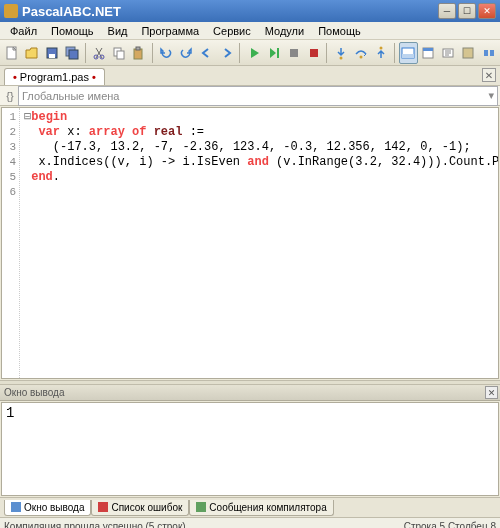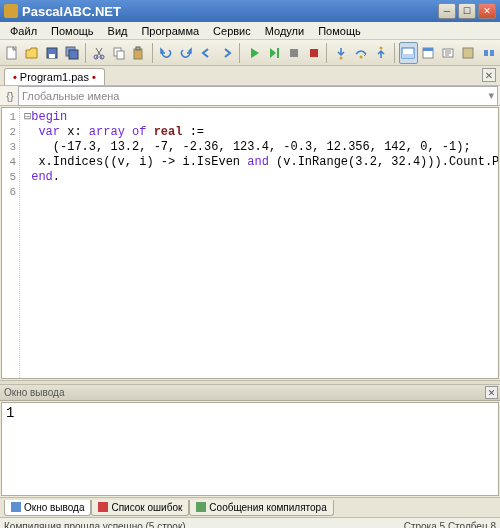--- a/index.html
+++ b/index.html
@@ -20,21 +20,21 @@
 .tab{background:#fff;border:1px solid #b0ac9b;border-bottom:none;border-radius:3px 3px 0 0;padding:2px 8px;font-size:11px;display:flex;align-items:center;gap:3px;}
 .tab .dot{color:#b00;font-weight:bold;}
 .tabclose{position:absolute;right:4px;top:2px;width:14px;height:14px;border:1px solid #999;display:flex;align-items:center;justify-content:center;font-size:10px;color:#666;background:#f0efe5;}
 .navbar{height:20px;background:#f5f3e9;border-bottom:1px solid #c0bcab;display:flex;align-items:center;padding:0 2px;}
 .navicon{width:16px;height:16px;display:flex;align-items:center;justify-content:center;color:#777;font-size:11px;}
 .navcombo{flex:1;height:20px;border:1px solid #abadb3;background:#fff;font-size:11px;padding:0 3px;display:flex;align-items:center;justify-content:space-between;color:#888;}
 .editor{background:#fff;border:1px solid #b0ac9b;margin:1px;height:272px;display:flex;font-family:Consolas,'Courier New',monospace;font-size:12px;overflow:hidden;}
 .gutter{width:18px;background:#fff;border-right:1px dotted #ccc;text-align:right;padding:2px 3px 0 0;color:#888;font-size:11px;line-height:15px;}
 .gutter div{height:15px;}
 .code{flex:1;padding:2px 4px;line-height:15px;white-space:pre;overflow:auto;}
-.kw{color:#6d28d9;font-weight:normal;}
+.kw{color:#ef4444;font-weight:bold;}
 .ty{color:#7f1d1d;font-weight:bold;}
 .num{color:#000000;}
 .foldm{color:#888;}
 .split{height:5px;background:#e2dfce;border-top:1px solid #c0bcab;border-bottom:1px solid #c0bcab;cursor:ns-resize;}
 .panelhead{height:16px;background:linear-gradient(to bottom,#e5e2d3,#d2cfc0);border-bottom:1px solid #b0ac9b;display:flex;align-items:center;padding:0 4px;font-size:10px;color:#555;position:relative;}
 .panelhead .pclose{position:absolute;right:2px;top:1px;width:13px;height:13px;display:flex;align-items:center;justify-content:center;border:1px solid #999;font-size:9px;background:#eee;}
 .output{background:#fff;border:1px solid #b0ac9b;margin:1px;height:94px;font-family:Consolas,'Courier New',monospace;font-size:14px;padding:2px 4px;overflow:auto;}
 .bottabs{height:20px;background:#e8e5d6;display:flex;align-items:center;padding:0 4px;gap:0;border-top:1px solid #c0bcab;}
 .bottab{padding:2px 6px;font-size:10px;border:1px solid #b0ac9b;background:#f0eee2;display:flex;align-items:center;gap:3px;border-radius:0 0 3px 3px;border-top:none;}
 .bottab.active{background:#fff;}

